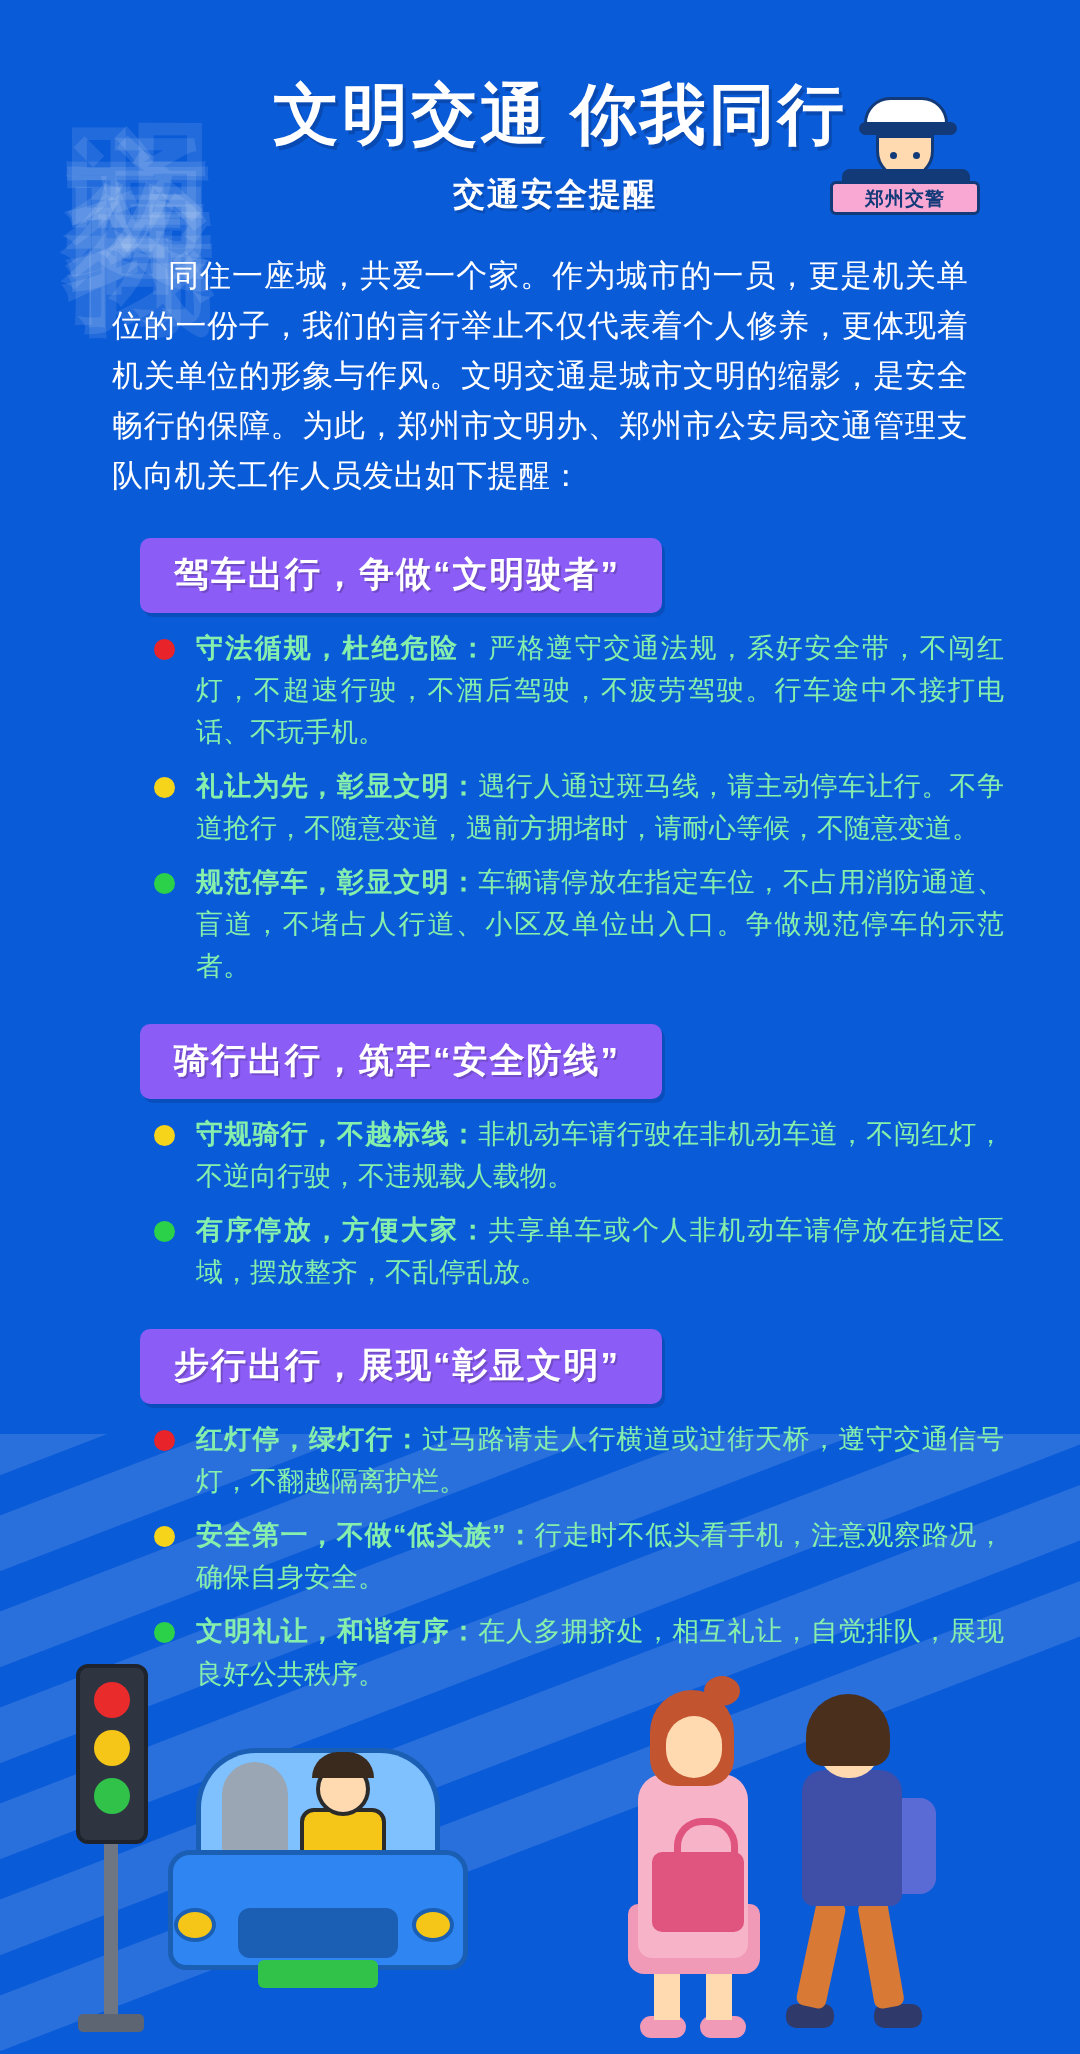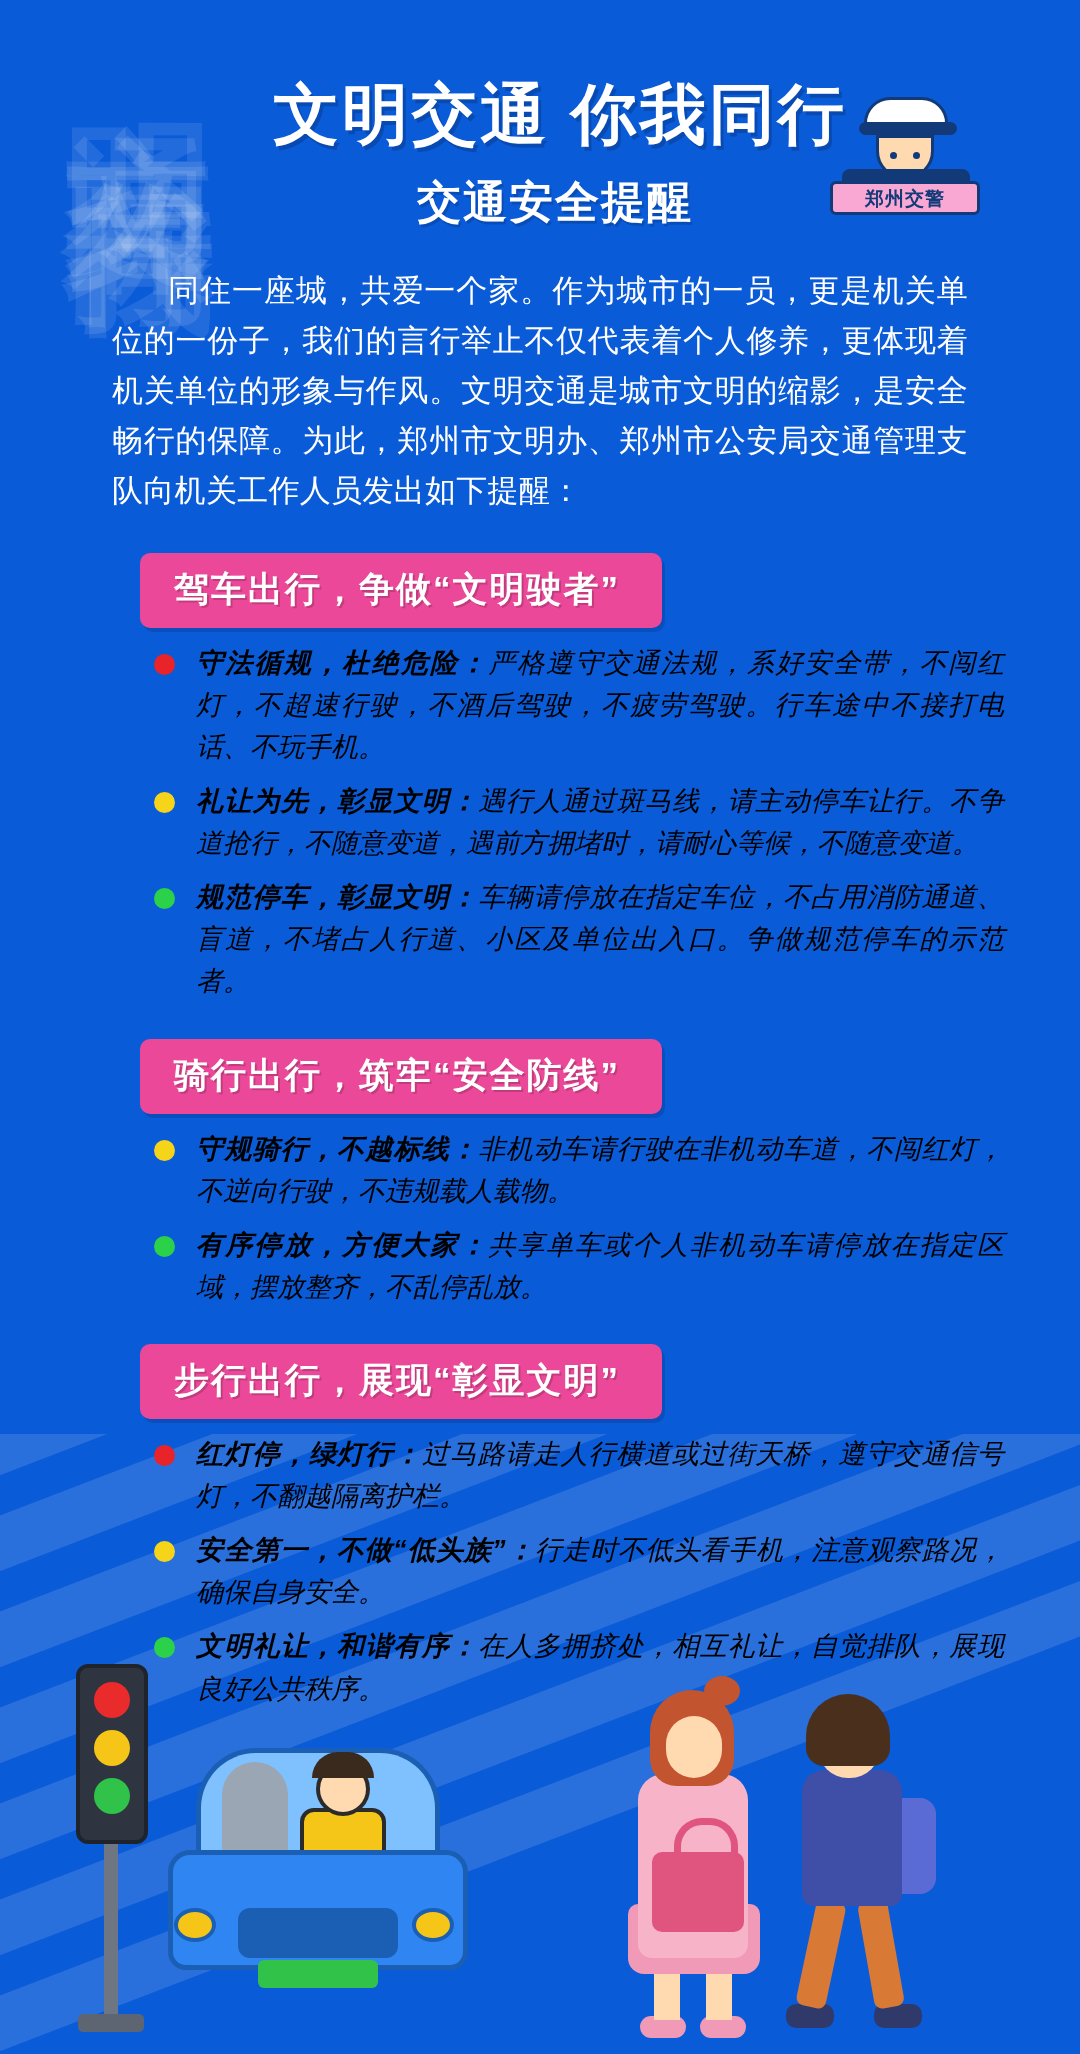--- a/index.html
+++ b/index.html
@@ -63,21 +63,21 @@
     font-weight: bold;
     color: #ffffff;
     letter-spacing: 3px;
     line-height: 1.1;
     text-shadow: 3px 4px 0 rgba(0,0,0,0.18);
     display: inline-block;
     padding-left: 40px;
   }
   .sub-title {
     margin-top: 22px;
-    font-size: 44px;
+    font-size: 32px;
     font-weight: bold;
     color: #ffffff;
     letter-spacing: 2px;
     text-shadow: 2px 3px 0 rgba(0,0,0,0.15);
     padding-left: 30px;
   }
   
   .badge {
     position: absolute;
     right: 100px;
@@ -170,44 +170,43 @@
     text-align: justify;
     text-indent: 56px;
     letter-spacing: 0.3px;
   }
 
   
   .section { margin-top: 36px; }
   .section-head {
     margin-left: 140px;
     display: inline-block;
-    background: #ec4899;
+    background: #8b5cf6;
     border-radius: 10px;
     padding: 13px 42px 15px 34px;
     box-shadow: 3px 4px 0 rgba(0,0,0,0.12);
   }
   .section-head span {
     font-size: 35px;
     font-weight: bold;
     color: #ffffff;
     letter-spacing: 2px;
     text-shadow: 2px 2px 0 rgba(0,0,0,0.18);
   }
   .bullets {
     margin: 14px 76px 0 152px;
   }
   .bullet {
     position: relative;
     padding-left: 44px;
     margin-top: 12px;
-    color: #000000;
+    color: #86efac;
     font-size: 27px;
     line-height: 1.56;
     text-align: justify;
-    font-style: italic;
   }
   .bullet .dot {
     position: absolute;
     left: 2px;
     top: 12px;
     width: 21px;
     height: 21px;
     border-radius: 50%;
   }
   .bullet b {

